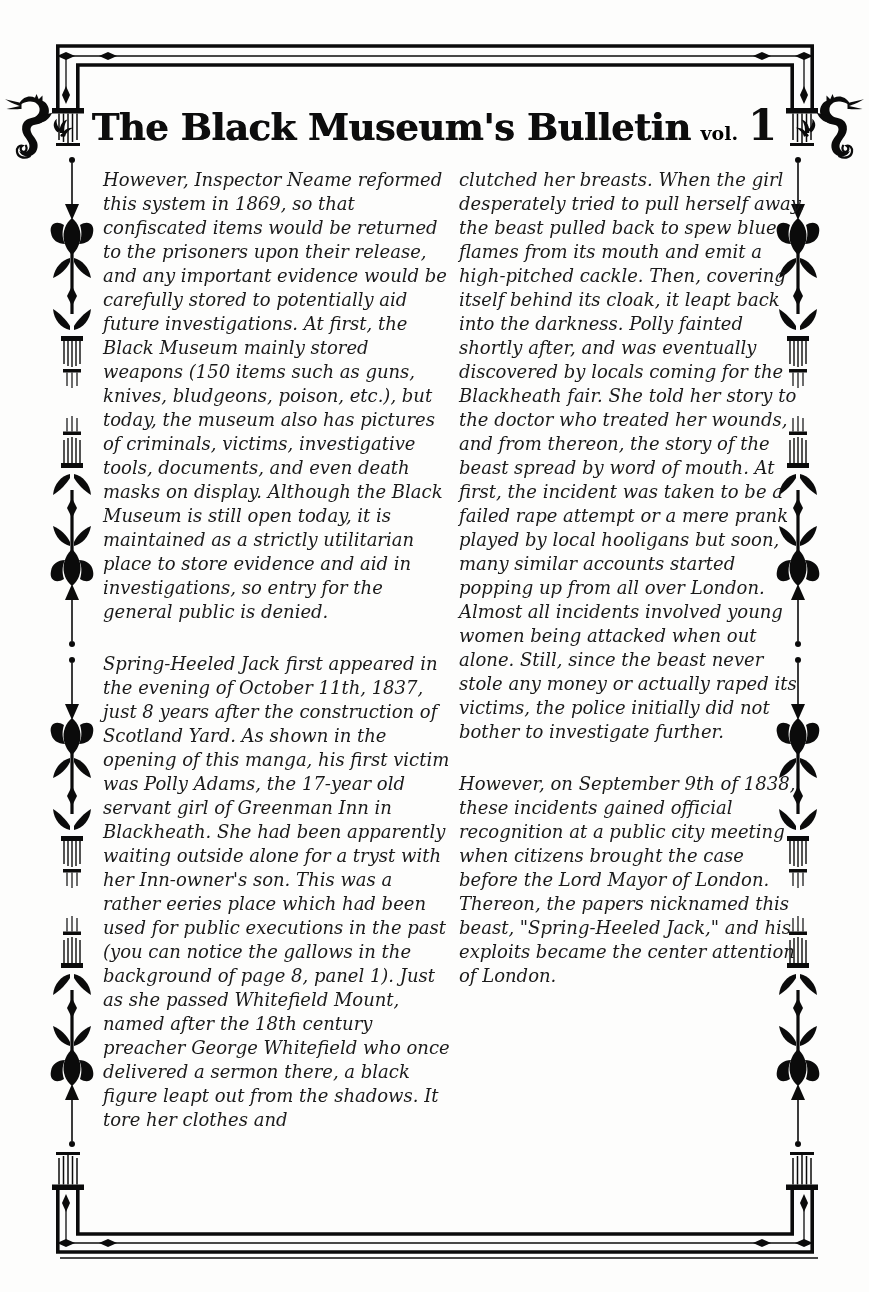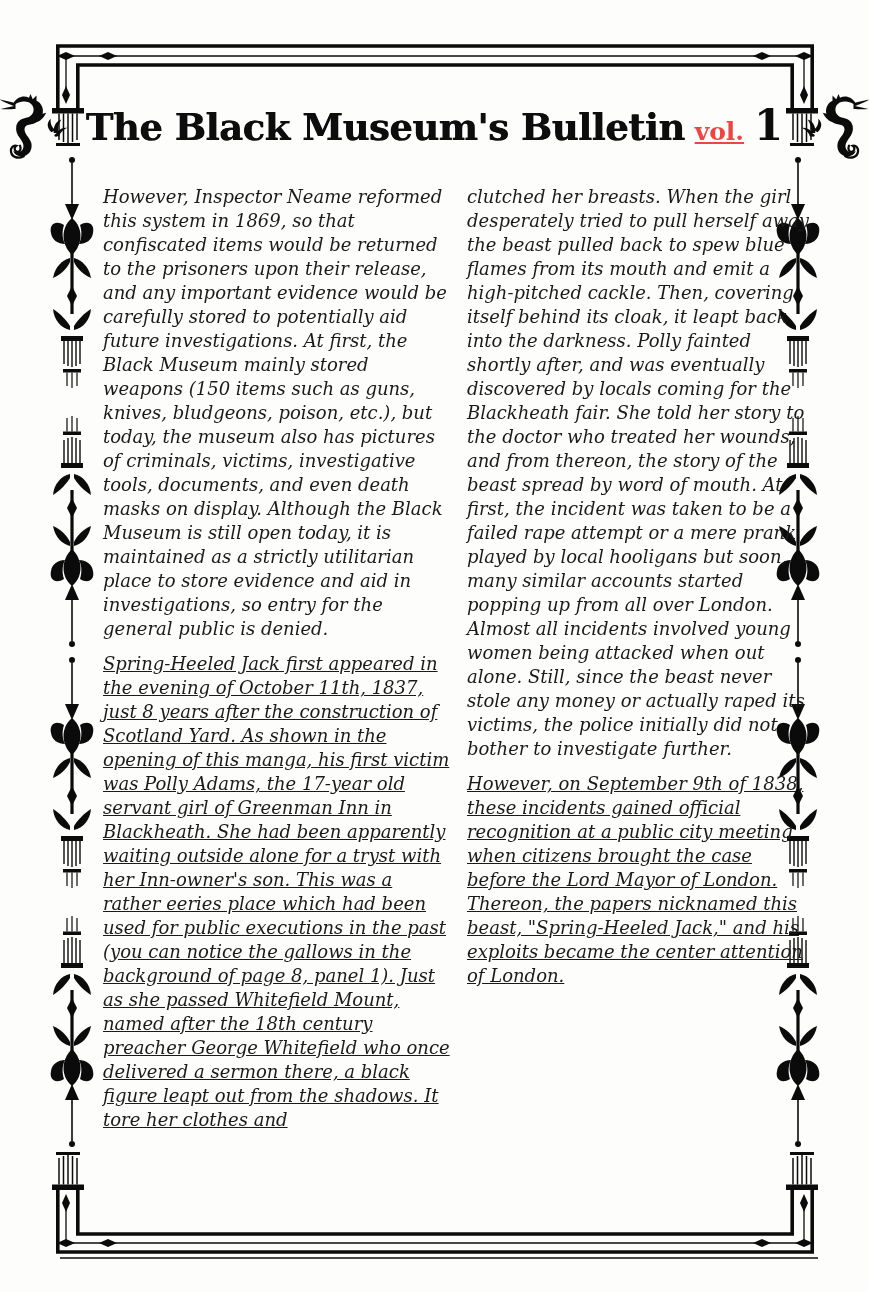--- a/index.html
+++ b/index.html
@@ -37,49 +37,48 @@
     font-family:"DejaVu Serif", serif;
     font-weight:bold;
     font-size:37px;
     letter-spacing:-0.5px;
     color:#0d0d0d;
     text-shadow:0.6px 0 0 #0d0d0d;
   }
   .title-vol {
     font-family:"DejaVu Serif", serif;
     font-weight:bold;
-    font-size:25px;
-    color:#ef4444;
-    text-decoration:underline;
+    font-size:19px;
+    color:#000000;
   }
   .title-num {
     font-family:"DejaVu Serif", serif;
     font-size:42px;
     font-weight:bold;
     color:#0d0d0d;
     line-height:1;
   }
 
   .columns {
     position:absolute;
-    top:185px; left:103px;
+    top:168px; left:103px;
     width:712px;
     display:flex;
-    column-gap:16px;
+    column-gap:8px;
   }
   .col { width:348px; }
   .col p {
     font-family:"DejaVu Serif", serif;
     font-style:italic;
     font-size:18px;
     line-height:24px;
     color:#1a1a1a;
     text-align:left;
   }
-  .col p + p { margin-top:11px;text-decoration:underline; }
+  .col p + p { margin-top:28px; }
 </style>
 </head>
 <body>
 
 <div class="sheet">
 
   <svg class="frame-svg" viewBox="0 0 869 1292" aria-hidden="true">
     <defs>
 
       <path id="dmdH" class="ink" d="M-9 0 L0 -4 L9 0 L0 4 Z"></path>

